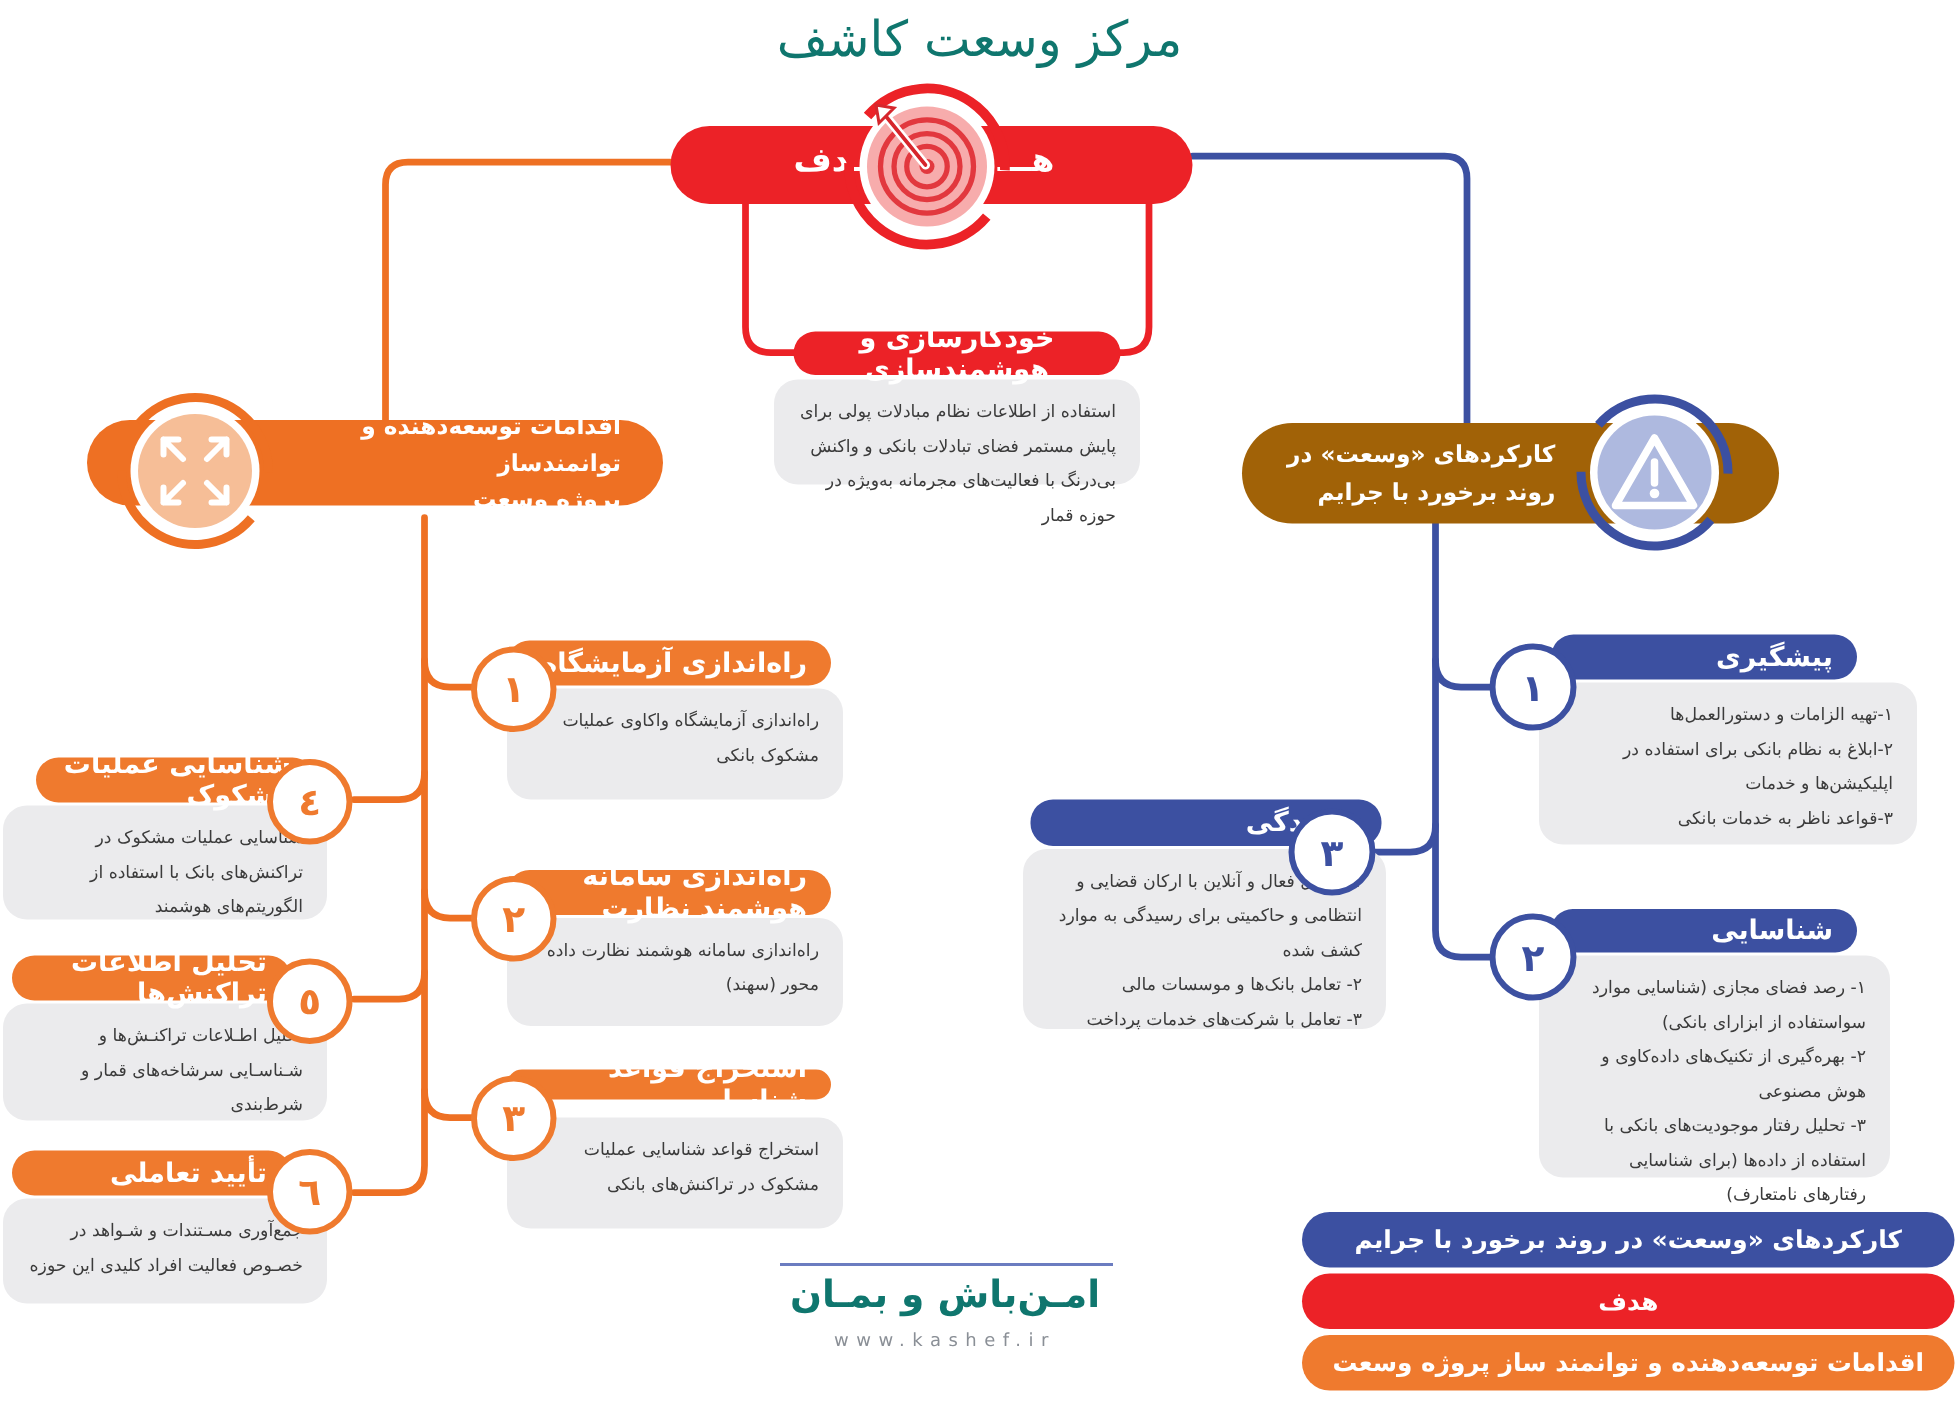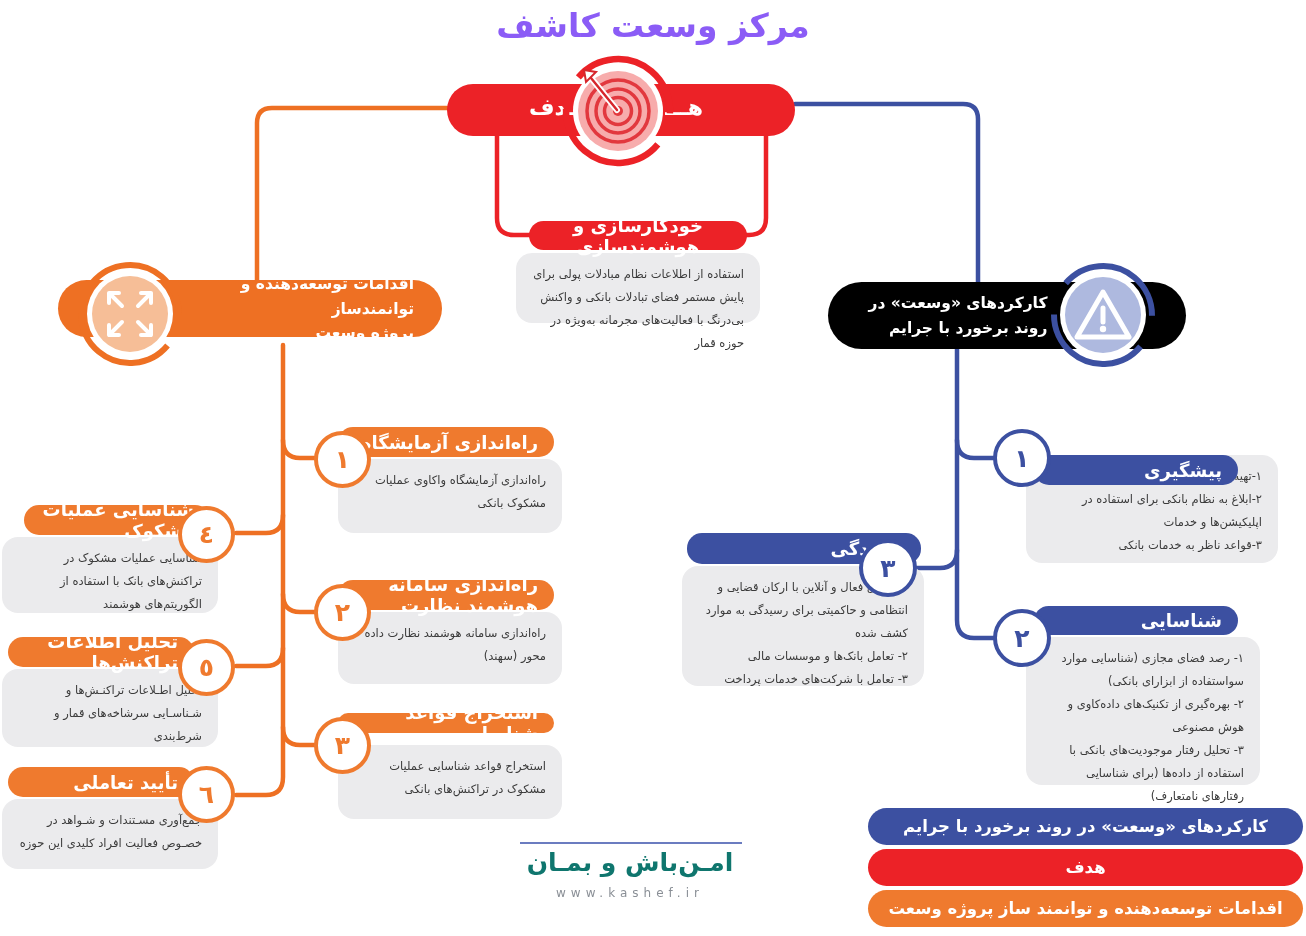--- a/index.html
+++ b/index.html
@@ -1,27 +1,27 @@
 <!DOCTYPE html>
 <html lang="fa"><head>
 <meta charset="utf-8">
 <style>
   html,body{margin:0;padding:0;background:#fff;}
   body{font-family:"DejaVu Sans","Liberation Sans",sans-serif;}
   .canvas{position:relative;width:1306px;height:936px;background:#ffffff;overflow:hidden;}
   .wires{position:absolute;left:0;top:0;z-index:0;}
-  .title{position:absolute;left:0;top:6px;width:100%;text-align:center;font-size:33px;font-weight:bold;color:#8b5cf6;z-index:2;}
+  .title{position:absolute;left:0;top:6px;width:100%;text-align:center;font-size:33px;font-weight:normal;color:#0f766e;z-index:2;}
   
   .node{position:absolute;z-index:1;border-radius:34px;color:#fff;font-weight:bold;display:flex;align-items:center;}
   .node-goal{left:447px;top:84px;width:348px;height:52px;background:#EC2227;border-radius:28px;font-size:22px;}
   .goal-right{position:absolute;right:92px;top:11px;}
   .goal-left{position:absolute;left:82px;top:11px;}
   .node-orange{left:58px;top:280px;width:384px;height:57px;background:#EE7023;justify-content:center;}
   .node-orange .node-label{padding:0 28px 0 118px;}
-  .node-blue{left:828px;top:282px;width:358px;height:67px;background:#000000;justify-content:center;}
+  .node-blue{left:828px;top:282px;width:358px;height:67px;background:#a16207;justify-content:flex-start;}
   .node-blue .node-label{padding:0 128px 0 30px;}
   .node-label{font-size:15.5px;line-height:1.55;text-align:right;direction:rtl;white-space:pre-line;}
   .big-icon{position:absolute;z-index:3;}
   
   .sub-header{position:absolute;z-index:2;border-radius:15px;color:#fff;font-weight:bold;font-size:18px;direction:rtl;display:flex;align-items:center;}
   .sub-header.orange{background:#EF7A2E;}
   .sub-header.blue{background:#3C50A1;}
   .sub-header.red{background:#EC2227;justify-content:center;}
   .sub-header.r{justify-content:flex-start;padding-right:16px;box-sizing:border-box;}
   .sub-body{position:absolute;z-index:1;background:#EBEBED;border-radius:16px;color:#3b3b3b;font-size:11.5px;line-height:2.0;text-align:right;direction:rtl;padding:10px 16px;box-sizing:border-box;white-space:pre-line;}
@@ -152,21 +152,21 @@
   </div>
   <div class="sub-body" style="left:2px;top:669px;width:216px;height:78px;">تحلیل اطـلاعات تراکنـش‌ها و شـناسـایی سرشاخه‌های قمار و شرط‌بندی</div>
   <div class="num-circle orange" style="left:178px;top:639px;width:57px;height:57px;">٥</div>
 
   <div class="sub-header orange r" style="left:8px;top:767px;width:186px;height:30px;">
     <span>تأیید تعاملی</span>
   </div>
   <div class="sub-body" style="left:2px;top:799px;width:216px;height:70px;">جمع‌آوری مسـتندات و شـواهد در خصـوص فعالیت افراد کلیدی این حوزه</div>
   <div class="num-circle orange" style="left:178px;top:766px;width:57px;height:57px;">٦</div>
 
-  <div class="sub-header blue r" style="left:1034px;top:423px;width:204px;height:30px;margin-top:32px;">
+  <div class="sub-header blue r" style="left:1034px;top:423px;width:204px;height:30px;">
     <span>پیشگیری</span>
   </div>
   <div class="sub-body" style="left:1026px;top:455px;width:252px;height:108px;">۱-تهیه الزامات و دستورالعمل‌ها
 ۲-ابلاغ به نظام بانکی برای استفاده در اپلیکیشن‌ها و خدمات
 ۳-قواعد ناظر به خدمات بانکی</div>
   <div class="num-circle blue" style="left:993px;top:429px;width:58px;height:58px;">۱</div>
 
   <div class="sub-header blue r" style="left:687px;top:533px;width:234px;height:31px;">
     <span>رسیدگی</span>
   </div>

